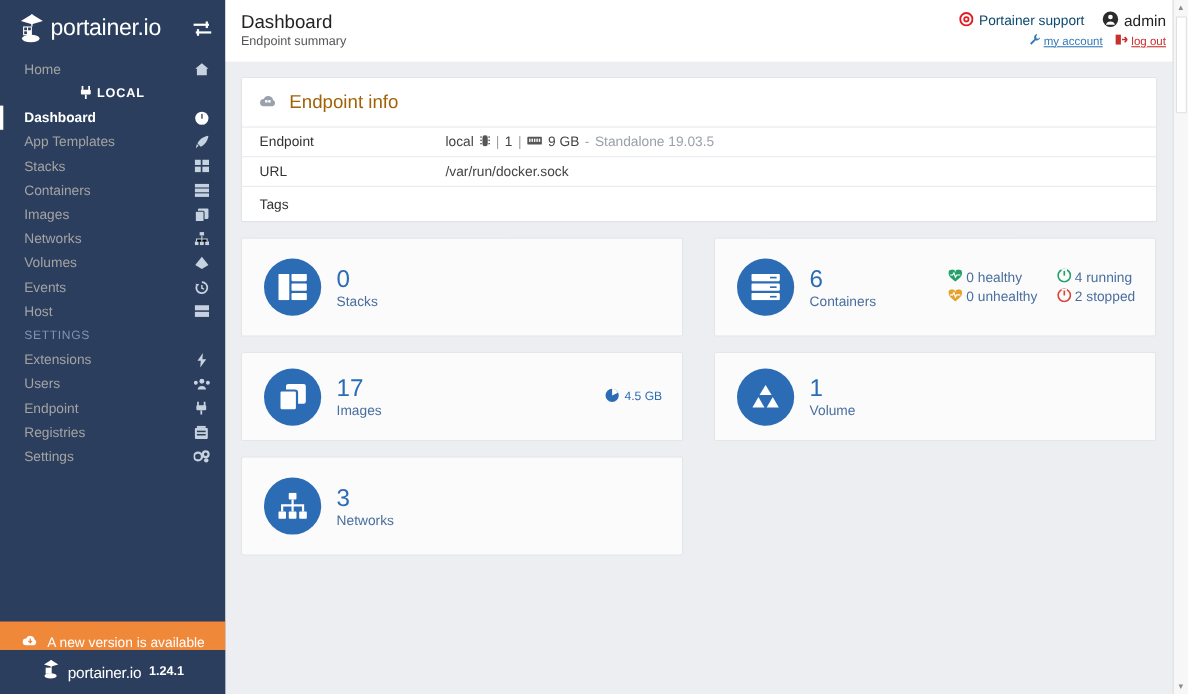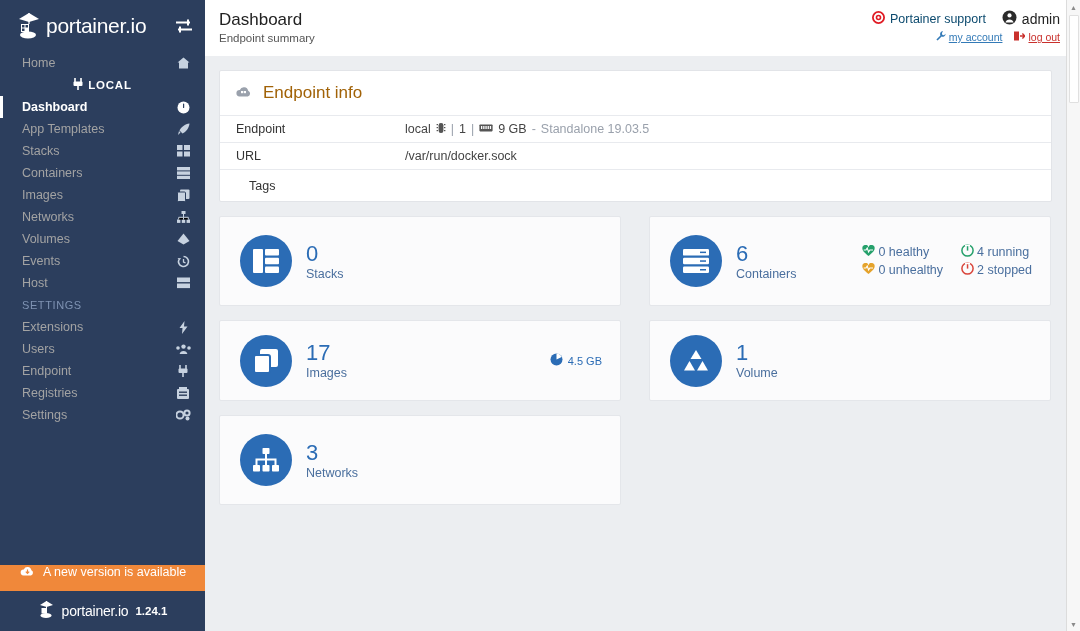--- a/index.html
+++ b/index.html
@@ -54,21 +54,21 @@
   }
   .nav-head {
     color: #7f93b3; font-size: 11px; letter-spacing: 0.6px;
     padding: 0 0 0 22px; height: 22px;
     display: flex; align-items: center;
   }
   .nav-spacer { flex: 1 1 auto; }
 
   .update-banner {
     height: 26px; background: #f0883a;
-    display: flex; align-items: flex-start; gap: 7px;
+    display: flex; align-items: flex-end; gap: 7px;
     padding-left: 20px; color: #ffffff;
     font-size: 12.5px; white-space: nowrap;
   }
   .sidebar-footer {
     height: 40px; background: #2c3e5d;
     display: flex; align-items: center; justify-content: center;
     gap: 7px; color: #ffffff;
   }
   .footer-brand { font-size: 14px; letter-spacing: -0.2px; }
   .footer-version { font-size: 11.5px; font-weight: 700; }
@@ -515,21 +515,21 @@
             <span class="dim">-</span>
             <span class="dim">Standalone 19.03.5</span>
           </span>
         </div>
 
         <div class="info-row">
           <span class="info-key">URL</span>
           <span class="info-val">/var/run/docker.sock</span>
         </div>
 
-        <div class="info-row" style="height:32px;padding-left:13px;">
+        <div class="info-row" style="height:32px;">
           <span class="info-key">Tags</span>
           <span class="info-val"></span>
         </div>
       </div>
 
       <div class="grid">
 
         <div class="card tall">
           <span class="card-icon">
             <svg width="26" height="24" viewBox="0 0 26 24">

